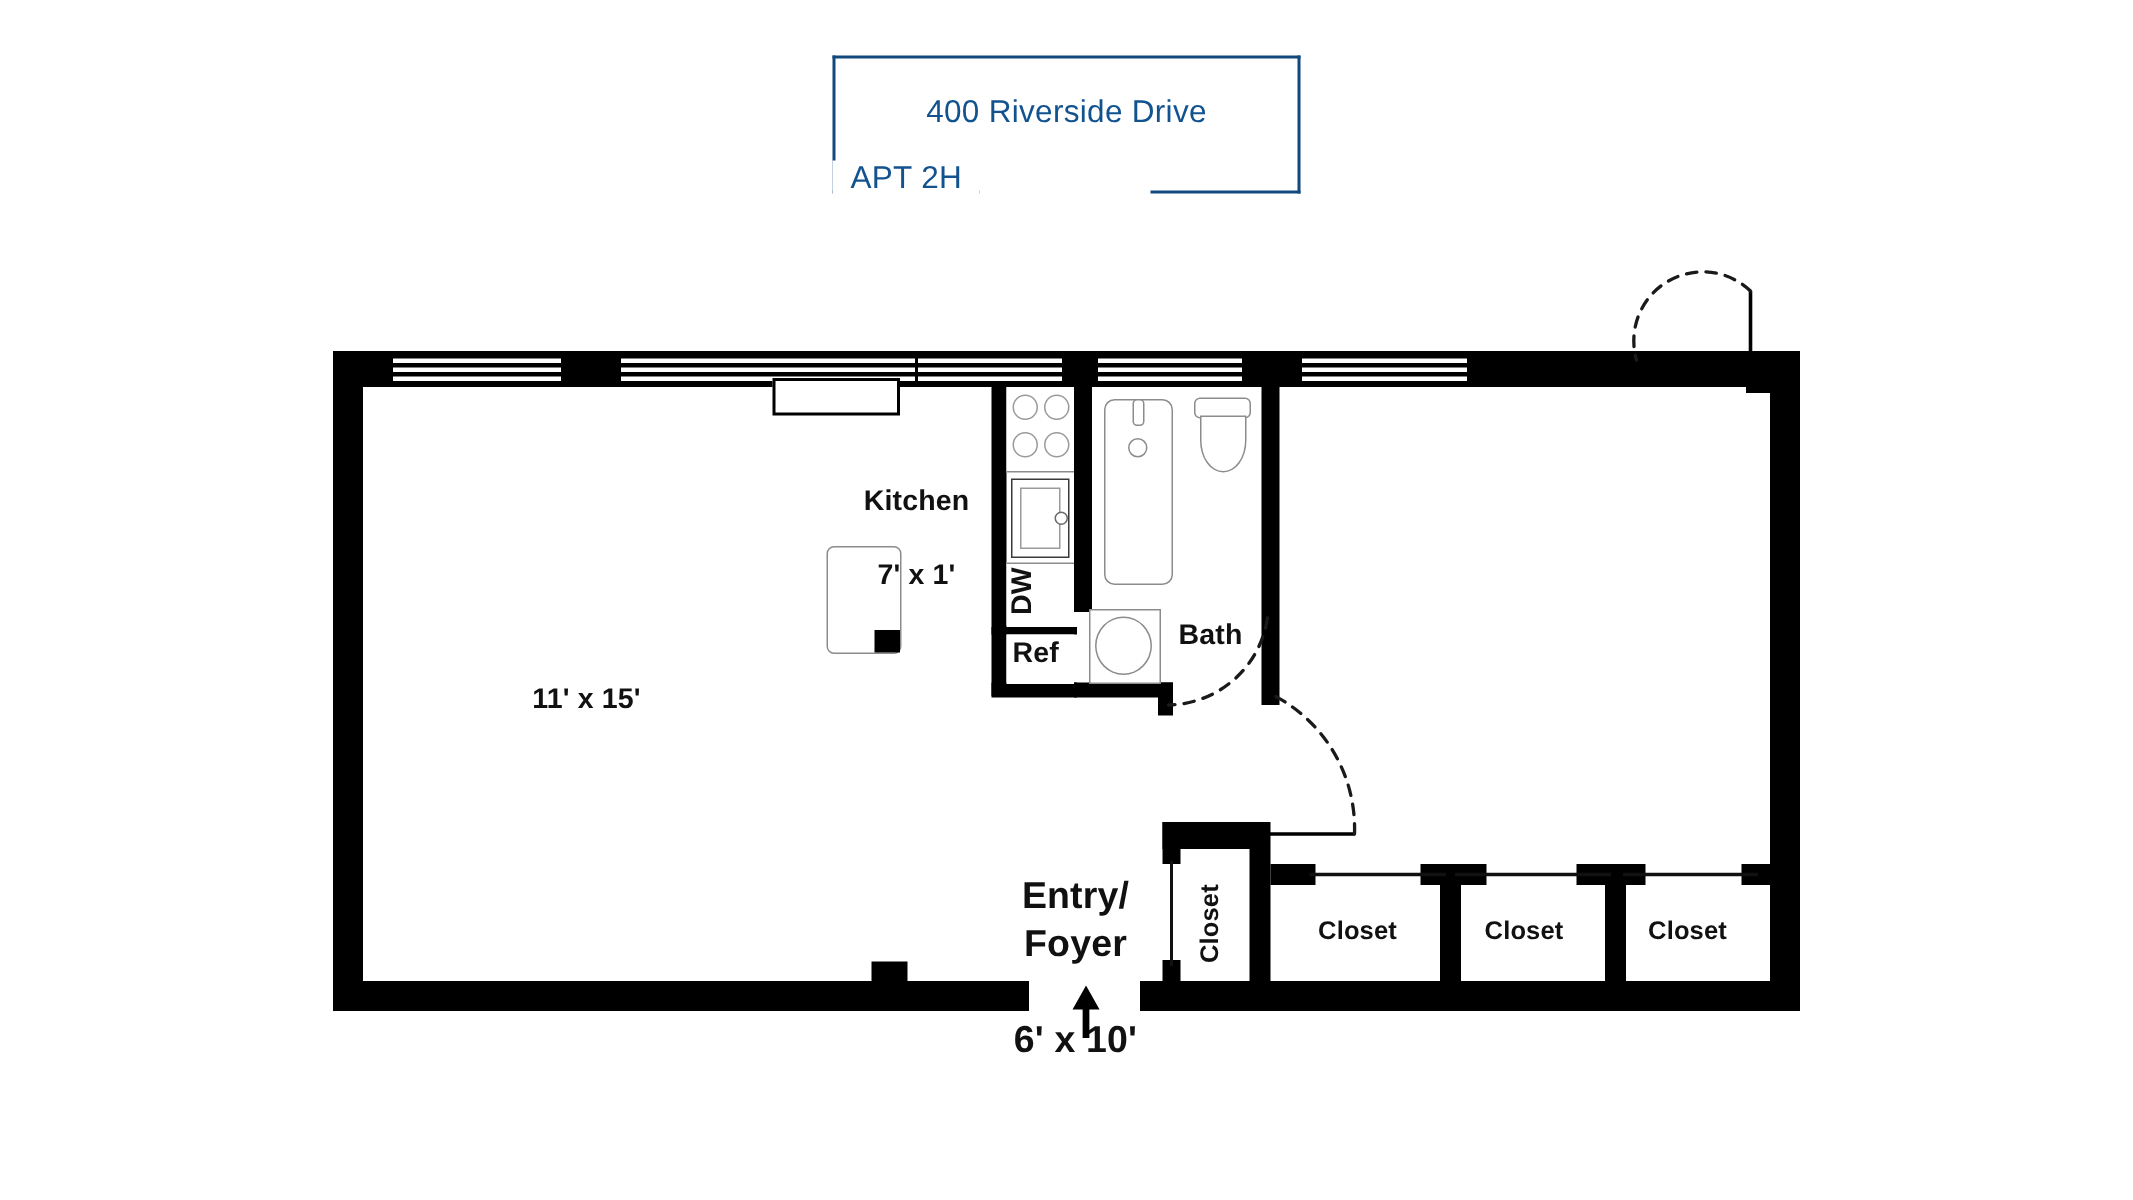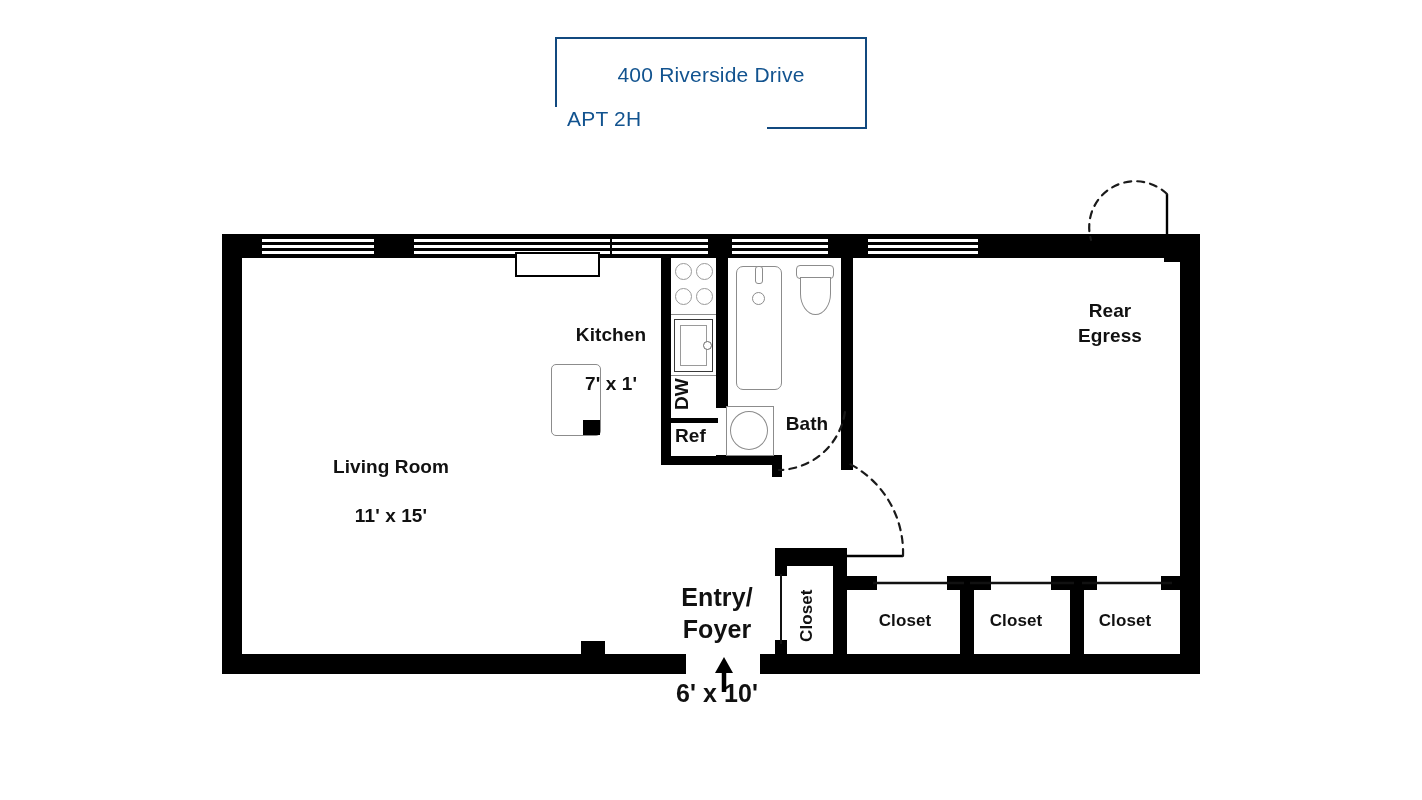--- a/index.html
+++ b/index.html
@@ -250,44 +250,39 @@
   <div class="wall" style="left:1161px; top:576px; width:22px; height:14px;"></div>
 
   <div class="wall" style="left:960px; top:576px; width:14px; height:82px;"></div>
   <div class="wall" style="left:1070px; top:576px; width:14px; height:82px;"></div>
 
   <div class="label" style="left:850px; top:610px; width:110px; font-size:17px;">Closet</div>
   <div class="label" style="left:962px; top:610px; width:108px; font-size:17px;">Closet</div>
   <div class="label" style="left:1072px; top:610px; width:106px; font-size:17px;">Closet</div>
 
   <div class="label" style="left:291px; top:431px; width:200px; font-size:19px;">
-    <div>Living Room</div>
     <div>11' x 15'</div>
   </div>
 
   <div class="label" style="left:521px; top:299px; width:180px; font-size:19px;">
     <div>Kitchen</div>
     <div>7' x 1'</div>
   </div>
 
   <div class="label" style="left:757px; top:388px; width:100px; font-size:19px;">
     <div>Bath</div>
   </div>
 
 
   <div class="label" style="left:647px; top:549px; width:140px; font-size:25px;">
     <div>Entry/
 Foyer</div>
     <div>6' x 10'</div>
   </div>
 
-  <div class="label" style="left:1040px; top:275px; width:140px; font-size:19px;">
-    <div>Rear
-Egress</div>
-  </div>
 
   <svg class="overlay" xmlns="http://www.w3.org/2000/svg">
 
     <line x1="1167" y1="194" x2="1167" y2="240" stroke="#000" stroke-width="2.4"></line>
     <path d="M1167,194 A46,46 0 0 0 1091,240" fill="none" stroke="#1a1a1a" stroke-width="2.2" stroke-dasharray="7 6" stroke-linecap="round"></path>
 
     <line x1="845" y1="412" x2="845" y2="468" stroke="#000" stroke-width="2.4"></line>
     <path d="M845,412 A68,68 0 0 1 779,470" fill="none" stroke="#1a1a1a" stroke-width="2.2" stroke-dasharray="7 6" stroke-linecap="round"></path>
 
     <line x1="846" y1="556" x2="903" y2="556" stroke="#000" stroke-width="2.4"></line>

